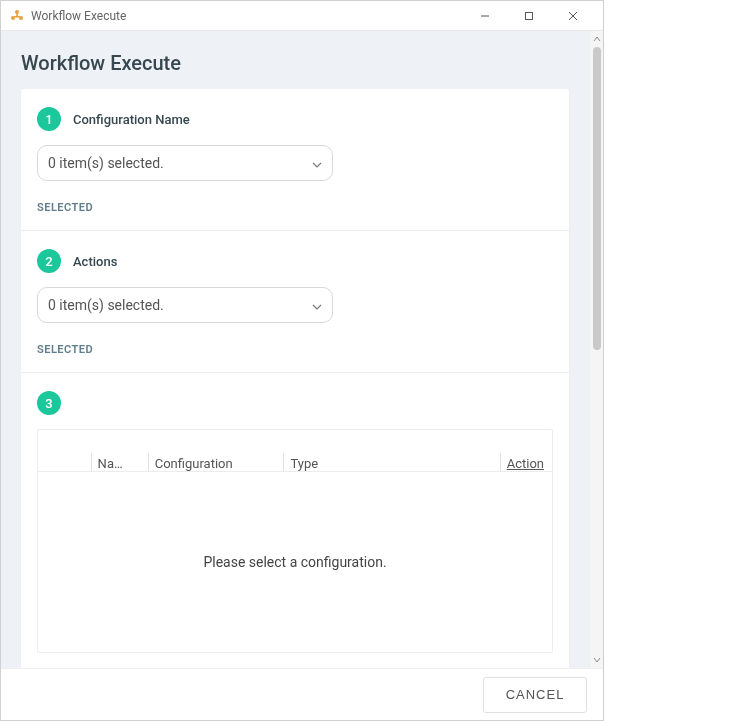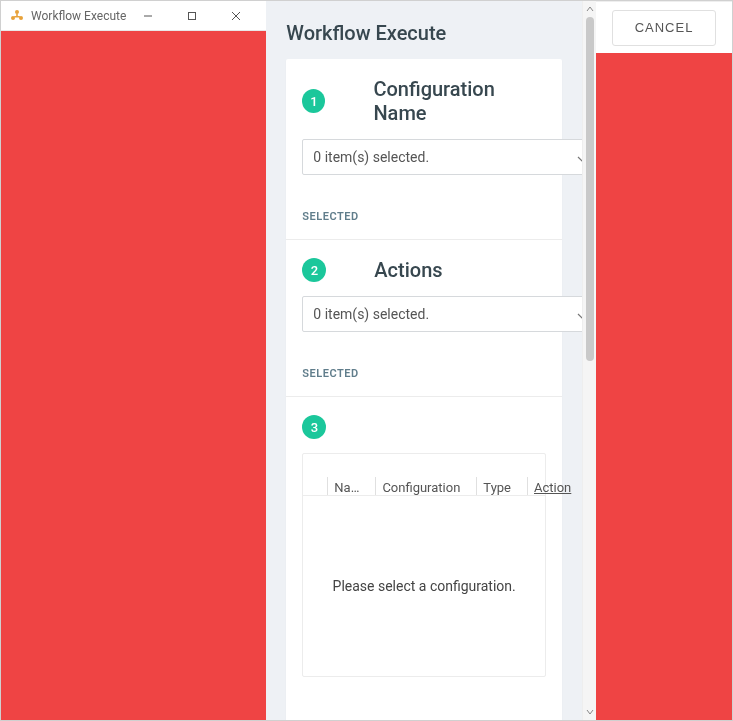--- a/index.html
+++ b/index.html
@@ -1,39 +1,39 @@
 <!DOCTYPE html>
 <html><head>
 <meta charset="utf-8">
 <style>
 * { box-sizing: border-box; margin: 0; padding: 0; }
 html, body { width: 733px; height: 721px; font-family: -apple-system, "Segoe UI", Roboto, Arial, sans-serif; background: #fff; overflow: hidden; }
-.window { width: 733px; height: 721px; border: 1px solid #d0d0d0; display: flex; flex-direction: row; background: #ef4444; }
+.window { width: 604px; height: 721px; border: 1px solid #d0d0d0; display: flex; flex-direction: column; background: #7dd3fc; }
 .titlebar { height: 30px; display: flex; align-items: center; padding: 0 8px; background: #fff; border-bottom: 1px solid #e8e8e8; }
 .app-icon { width: 16px; height: 16px; margin-right: 6px; }
 .title-text { font-size: 12px; color: #666; flex: 0 0 auto; }
 .title-spacer { flex: 1; }
 .win-controls { display: flex; }
 .win-btn { width: 44px; height: 28px; display: flex; align-items: center; justify-content: center; color: #555; cursor: pointer; }
 .win-btn svg { display: block; }
 .body-area { flex: 1; display: flex; overflow: hidden; }
 .scroll-content { flex: 1; overflow-y: auto; background: #eef1f5; }
 .scroll-track { width: 14px; background: #f5f5f5; display: flex; flex-direction: column; align-items: center; padding: 2px 0; border-left: 1px solid #eee; }
 .scroll-arrow { width: 12px; height: 12px; display: flex; align-items: center; justify-content: center; color: #888; cursor: pointer; }
 .scroll-thumb { width: 8px; flex: 1; max-height: 460px; background: #c9c9c9; border-radius: 4px; margin: 2px 0; cursor: pointer; }
 .page-header { padding: 20px 20px 14px 20px; }
 .page-title { font-size: 20px; color: #37474f; font-weight: 500; }
 .card { background: #fff; margin: 0 20px 20px 20px; border-radius: 2px; box-shadow: 0 1px 2px rgba(0,0,0,0.04); padding: 0 16px 60px 16px; }
 .step { padding: 18px 0 16px 0; }
 .step-head { display: flex; align-items: center; gap: 12px; margin-bottom: 14px; }
 .step-num { width: 24px; height: 24px; border-radius: 50%; background: #1bc79b; color: #fff; font-size: 13px; font-weight: 500; display: flex; align-items: center; justify-content: center; }
-.step-title { font-size: 20px; color: #37474f; font-weight: 500; margin-left: 36px; }
-.select-box { width: 296px; height: 36px; border: 1px solid #d6d9dc; border-radius: 2px; display: flex; align-items: center; justify-content: space-between; padding: 0 10px; color: #555; font-size: 14px; cursor: pointer; background: #fff; }
+.step-title { font-size: 13px; color: #37474f; font-weight: 500; }
+.select-box { width: 296px; height: 36px; border: 1px solid #d6d9dc; border-radius: 10px; display: flex; align-items: center; justify-content: space-between; padding: 0 10px; color: #555; font-size: 14px; cursor: pointer; background: #fff; }
 .select-caret { color: #888; }
-.selected-label { margin-top: 35px; font-size: 11px; letter-spacing: 0.5px; color: #607d8b; font-weight: 600; }
+.selected-label { margin-top: 20px; font-size: 11px; letter-spacing: 0.5px; color: #607d8b; font-weight: 600; }
 .divider { height: 1px; background: #ececec; margin: 0 -16px; }
 .table-wrap { border: 1px solid #ececec; border-radius: 2px; margin-top: 12px; }
 .table-head { display: flex; align-items: center; height: 42px; border-bottom: 1px solid #ececec; font-size: 13px; color: #555; }
 .th { display: flex; align-items: flex-end; height: 100%; padding: 0 8px; }
 .th-sep { width: 1px; height: 18px; background: #e0e0e0; margin-right: 6px; }
 .th-name { width: 62px; }
 .th-config { width: 150px; }
 .th-type { width: 240px; }
 .th-action { flex: 1; text-decoration: underline; }
 .table-body { height: 180px; display: flex; align-items: center; justify-content: center; }

